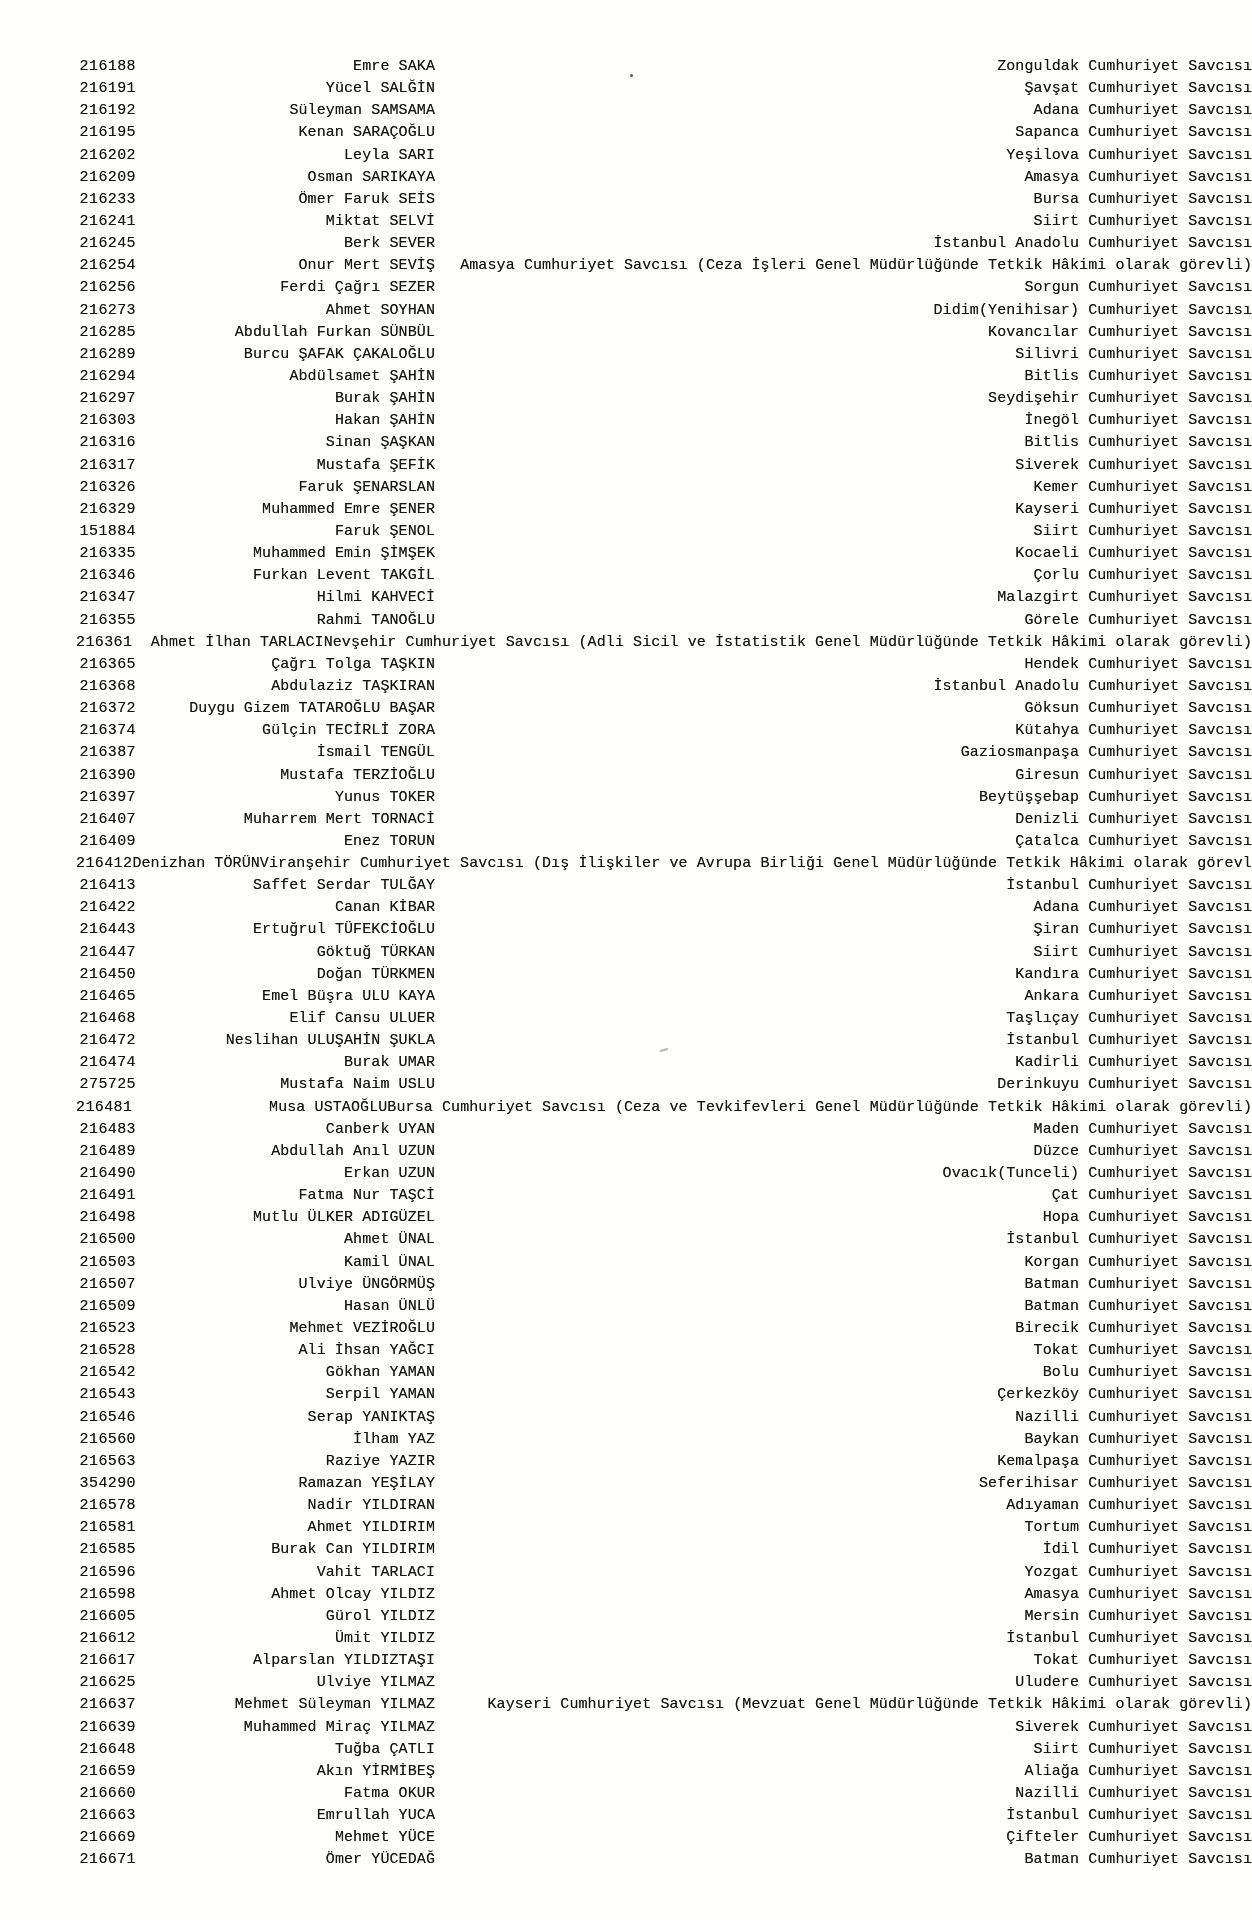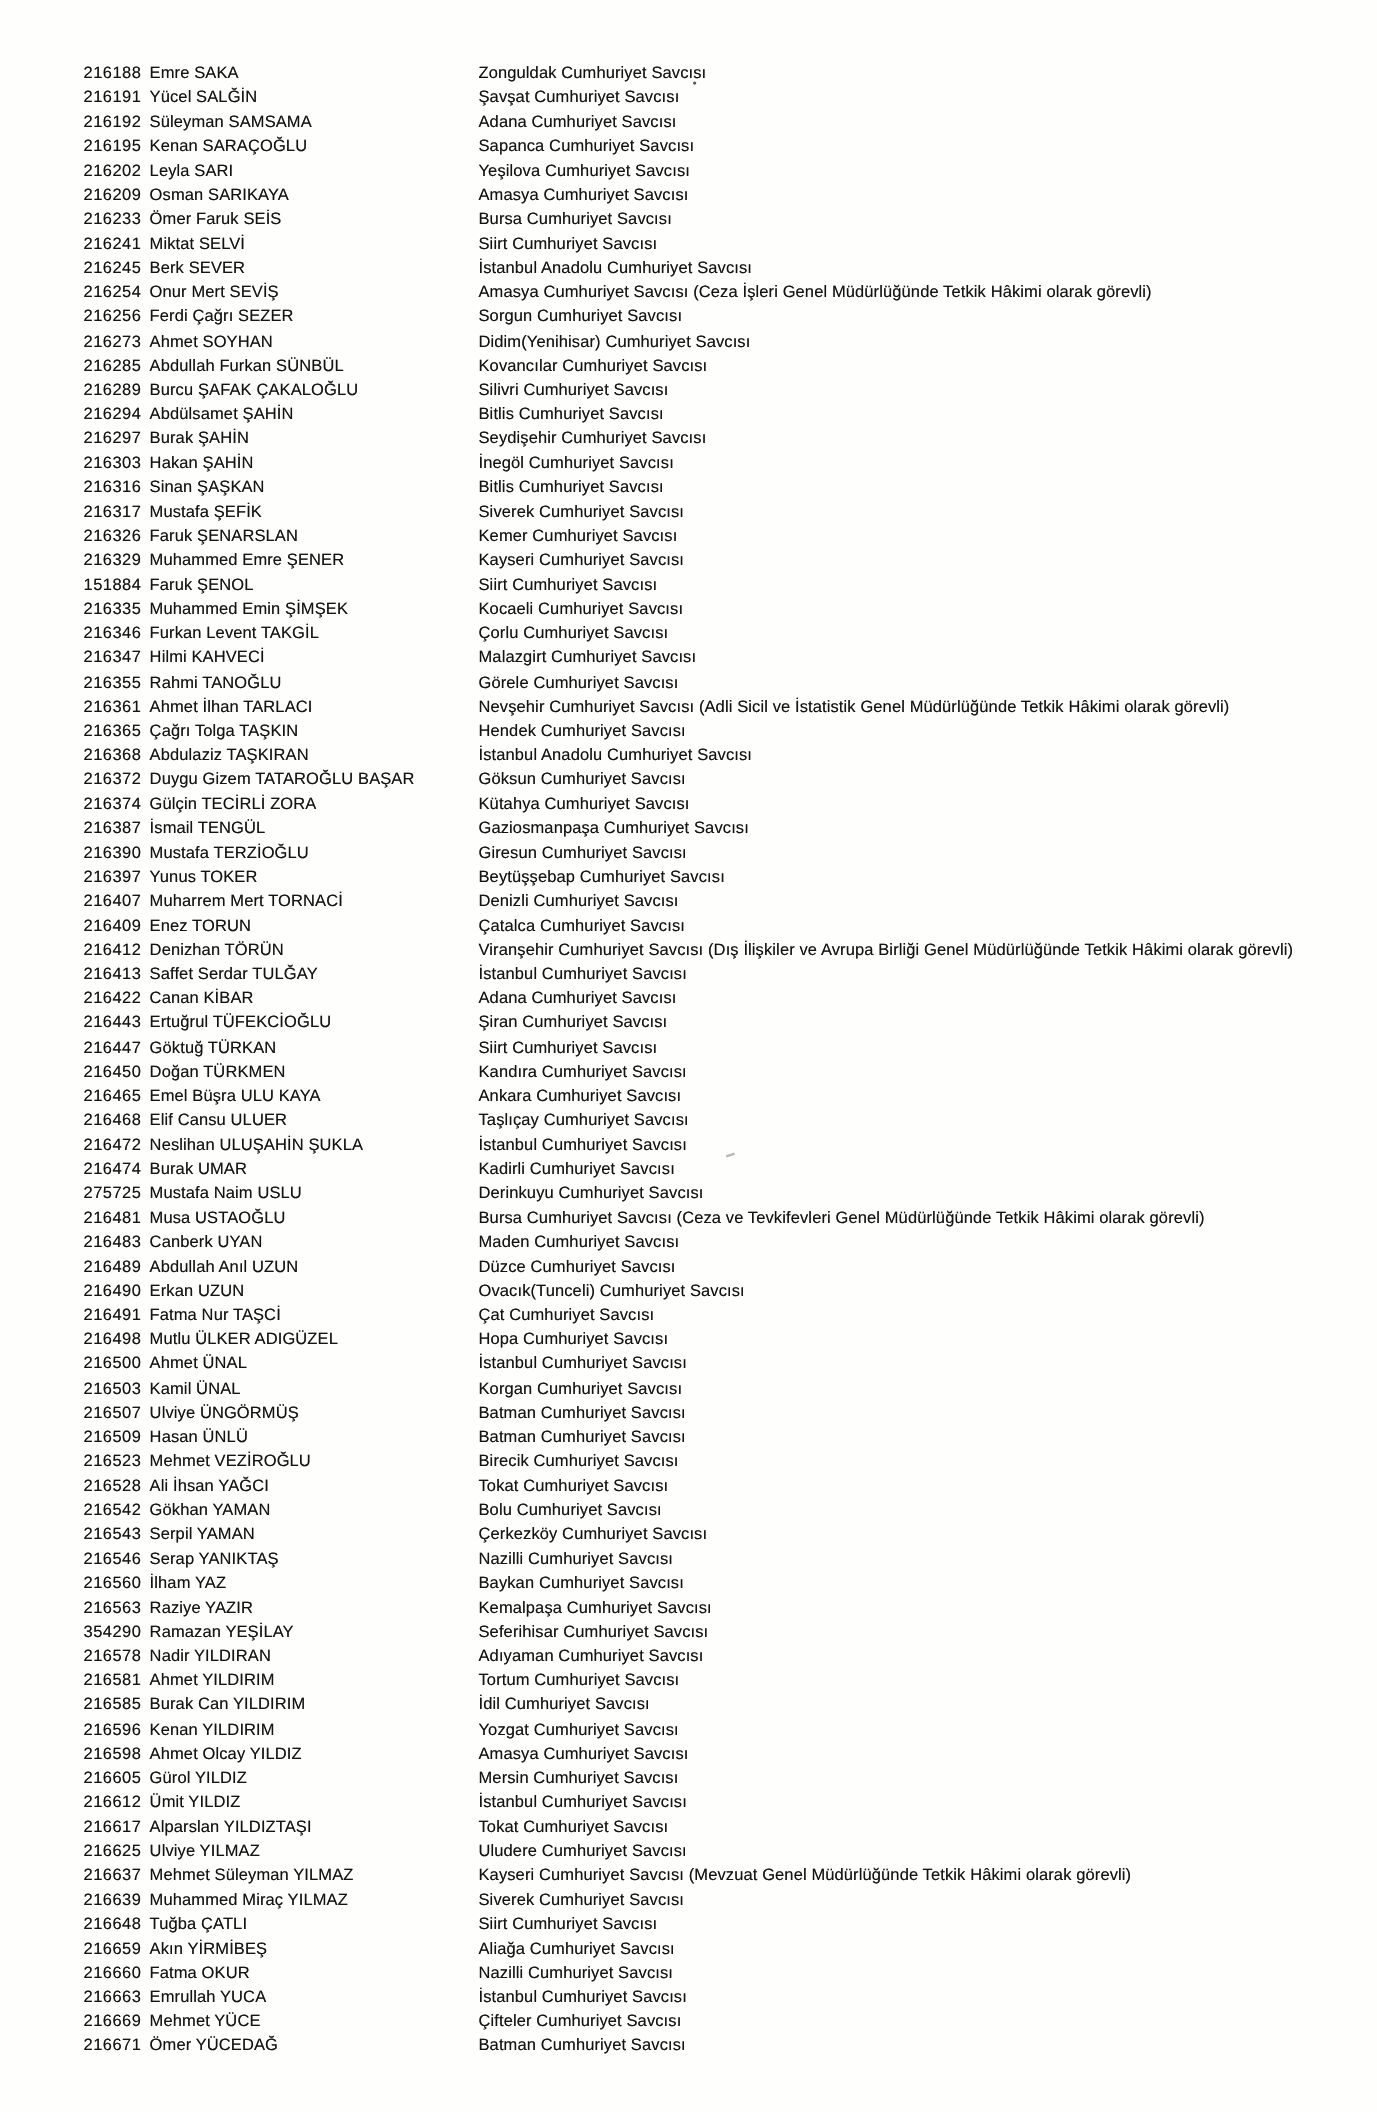--- a/index.html
+++ b/index.html
@@ -1,24 +1,25 @@
 <!DOCTYPE html>
 <html><head>
 <meta charset="utf-8">
 <style>
   html, body { margin: 0; padding: 0; background: #e8e8e8; }
   .page {
     position: relative;
     width: 1252px;
     height: 1920px;
     background: #fefefd;
-    font-family: Liberation Sans, sans-serif;
+    font-family: Liberation Mono, monospace;
     color: #141414;
     overflow: hidden;
     text-shadow: 0 0 0.4px rgba(0,0,0,0.55); 
+    text-align: right;
   }
   .list {
     position: absolute;
     left: 0;
     top: 56px;
     right: 0;
   }
   .row {
     display: flex;
     height: 22.15px;
@@ -454,21 +455,21 @@
   </div>
 
   <div class="row">
     <span class="cell num">216585</span>
     <span class="cell name">Burak Can YILDIRIM</span>
     <span class="cell duty">İdil Cumhuriyet Savcısı</span>
   </div>
 
   <div class="row">
     <span class="cell num">216596</span>
-    <span class="cell name">Kenan YILDIRIM</span>
+    <span class="cell name">Vahit TARLACI</span>
     <span class="cell duty">Yozgat Cumhuriyet Savcısı</span>
   </div>
 
   <div class="row">
     <span class="cell num">216598</span>
     <span class="cell name">Ahmet Olcay YILDIZ</span>
     <span class="cell duty">Amasya Cumhuriyet Savcısı</span>
   </div>
 
   <div class="row">

